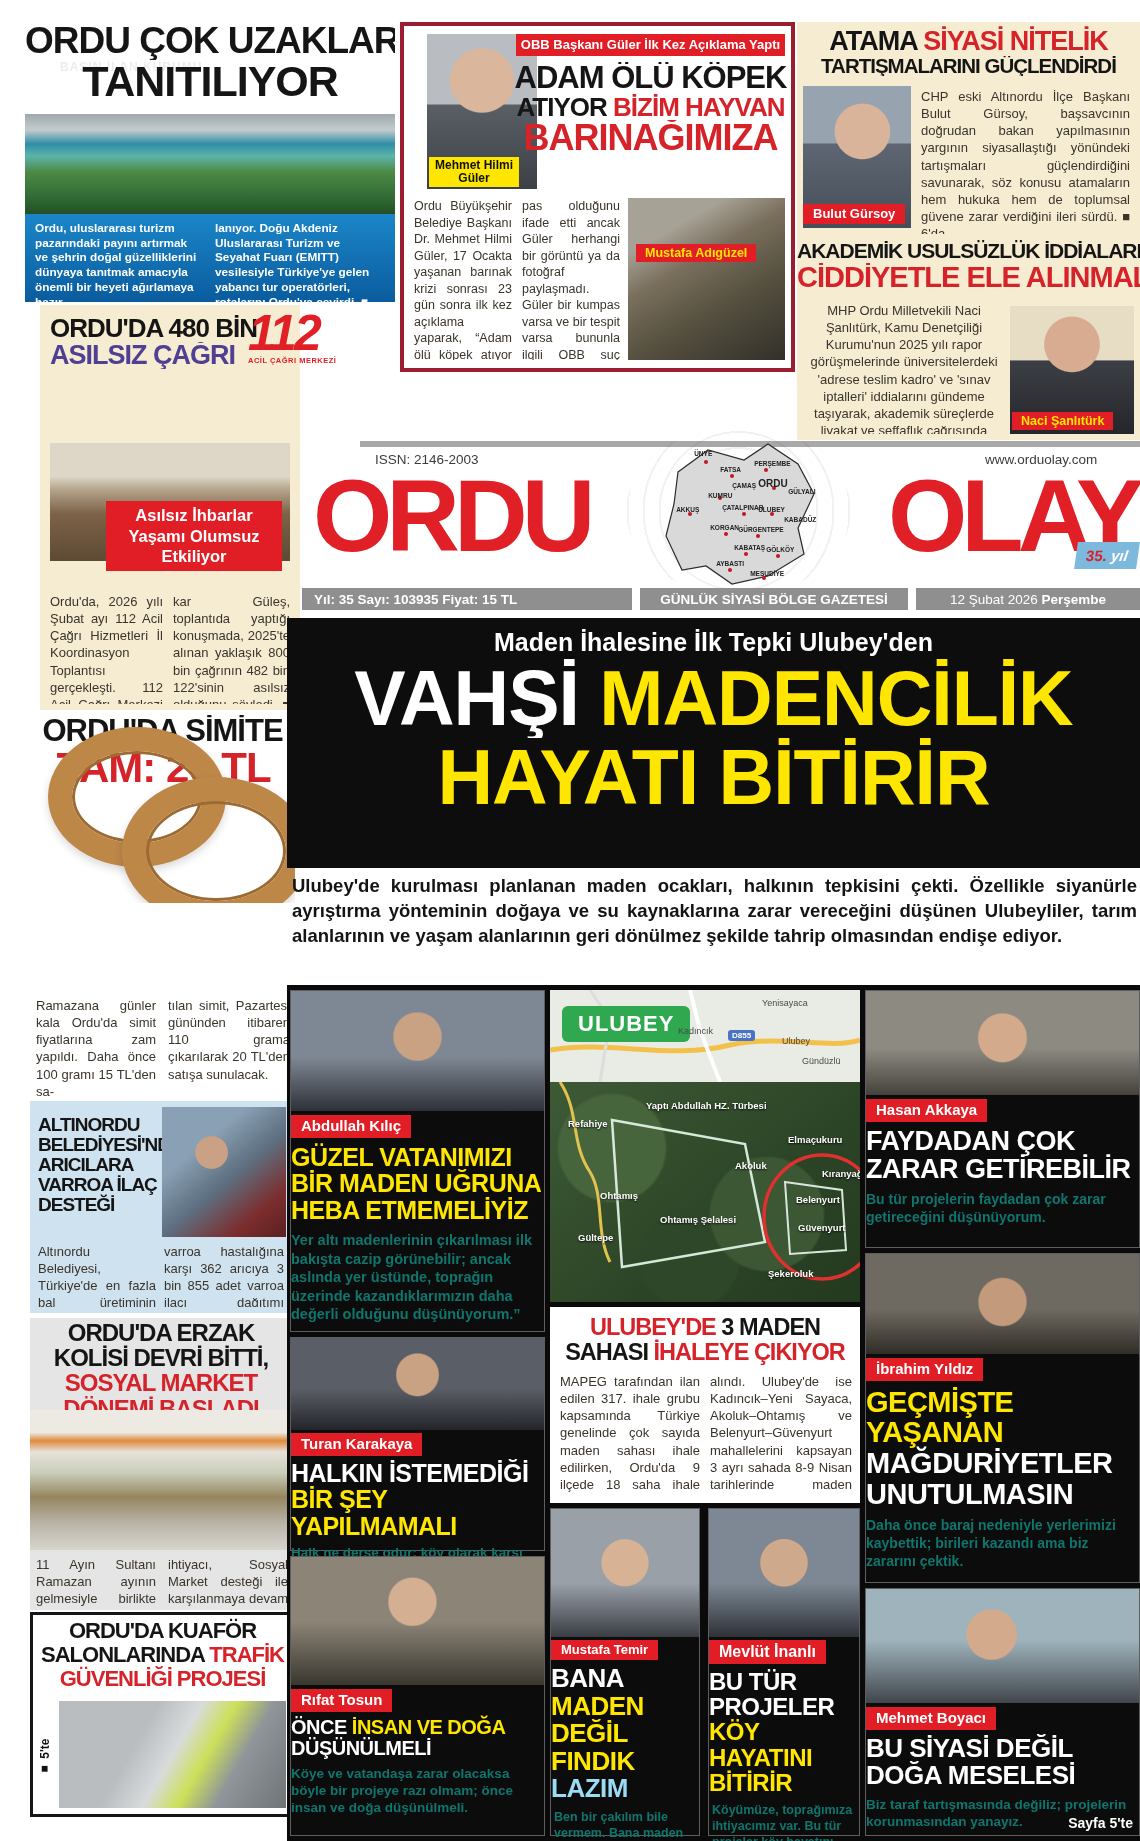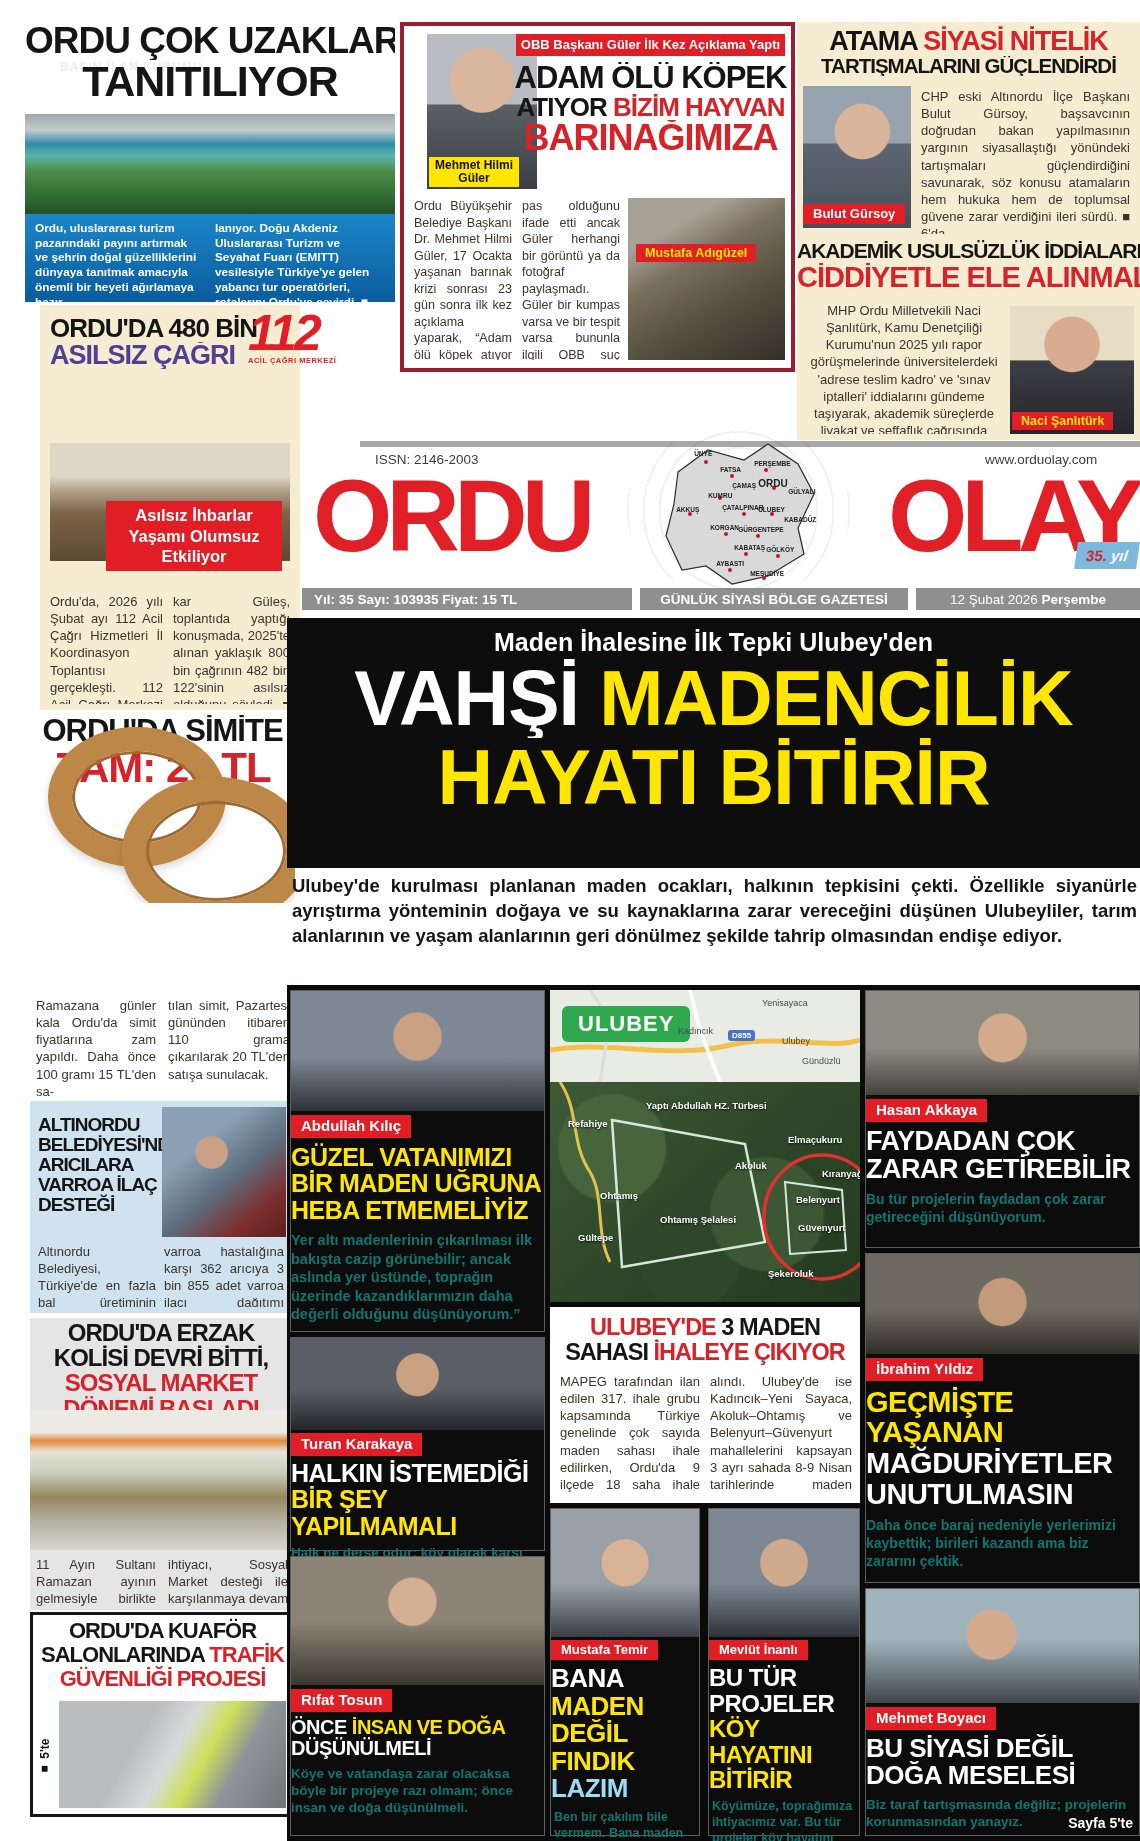--- a/index.html
+++ b/index.html
@@ -294,21 +294,21 @@
       <div class="ph" style="width:100%;height:128px;
            background:radial-gradient(circle at 50% 42%,#d8b294 0 22%,rgba(0,0,0,0) 23%),linear-gradient(180deg,#9aa0a8 0 58%,#3a3d44)"></div>
       <div style="margin-top:3px"><span class="tag" style="font-size:13px">Mustafa Temir</span></div>
       <div class="qh" style="font-size:26px;margin-top:5px"><span class="wht">BANA </span><span class="yel">MADEN DEĞİL FINDIK </span><span class="cyn">LAZIM</span></div>
       <div class="qtxt" style="font-size:12.5px;margin-top:6px;padding:0 3px">Ben bir çakılım bile vermem. Bana maden lazım değil, bana fındık lazım.</div>
     </div>
 
     <div class="abs qbox" style="left:421px;top:523px;width:152px;height:328px">
       <div class="ph" style="width:100%;height:128px;
            background:radial-gradient(circle at 50% 42%,#cfa98b 0 22%,rgba(0,0,0,0) 23%),linear-gradient(180deg,#7d8894 0 58%,#2e3138)"></div>
-      <div style="margin-top:3px"><span class="tag" style="font-size:13px">Mevlüt İnanlı</span></div>
+      <div style="margin-top:3px"><span class="tag" style="font-size:16px">Mevlüt İnanlı</span></div>
       <div class="qh" style="font-size:24px;margin-top:5px"><span class="wht">BU TÜR PROJELER </span><span class="yel">KÖY HAYATINI BİTİRİR</span></div>
       <div class="qtxt" style="font-size:12.5px;margin-top:6px;padding:0 3px">Köyümüze, toprağımıza ihtiyacımız var. Bu tür projeler köy hayatını bitirir.</div>
     </div>
 
     <div class="abs qbox" style="left:578px;top:5px;width:275px;height:258px">
       <div class="ph" style="width:100%;height:104px;
            background:radial-gradient(circle at 50% 45%,#d3ab8c 0 16%,rgba(0,0,0,0) 17%),linear-gradient(180deg,#8d8a82 0 55%,#45423b)"></div>
       <div style="margin-top:4px"><span class="tag">Hasan Akkaya</span></div>
       <div class="qh wht" style="font-size:27px;margin-top:5px">FAYDADAN ÇOK ZARAR GETİREBİLİR</div>
       <div class="qtxt" style="font-size:14px;margin-top:7px;padding-right:6px">Bu tür projelerin faydadan çok zarar getireceğini düşünüyorum.</div>

